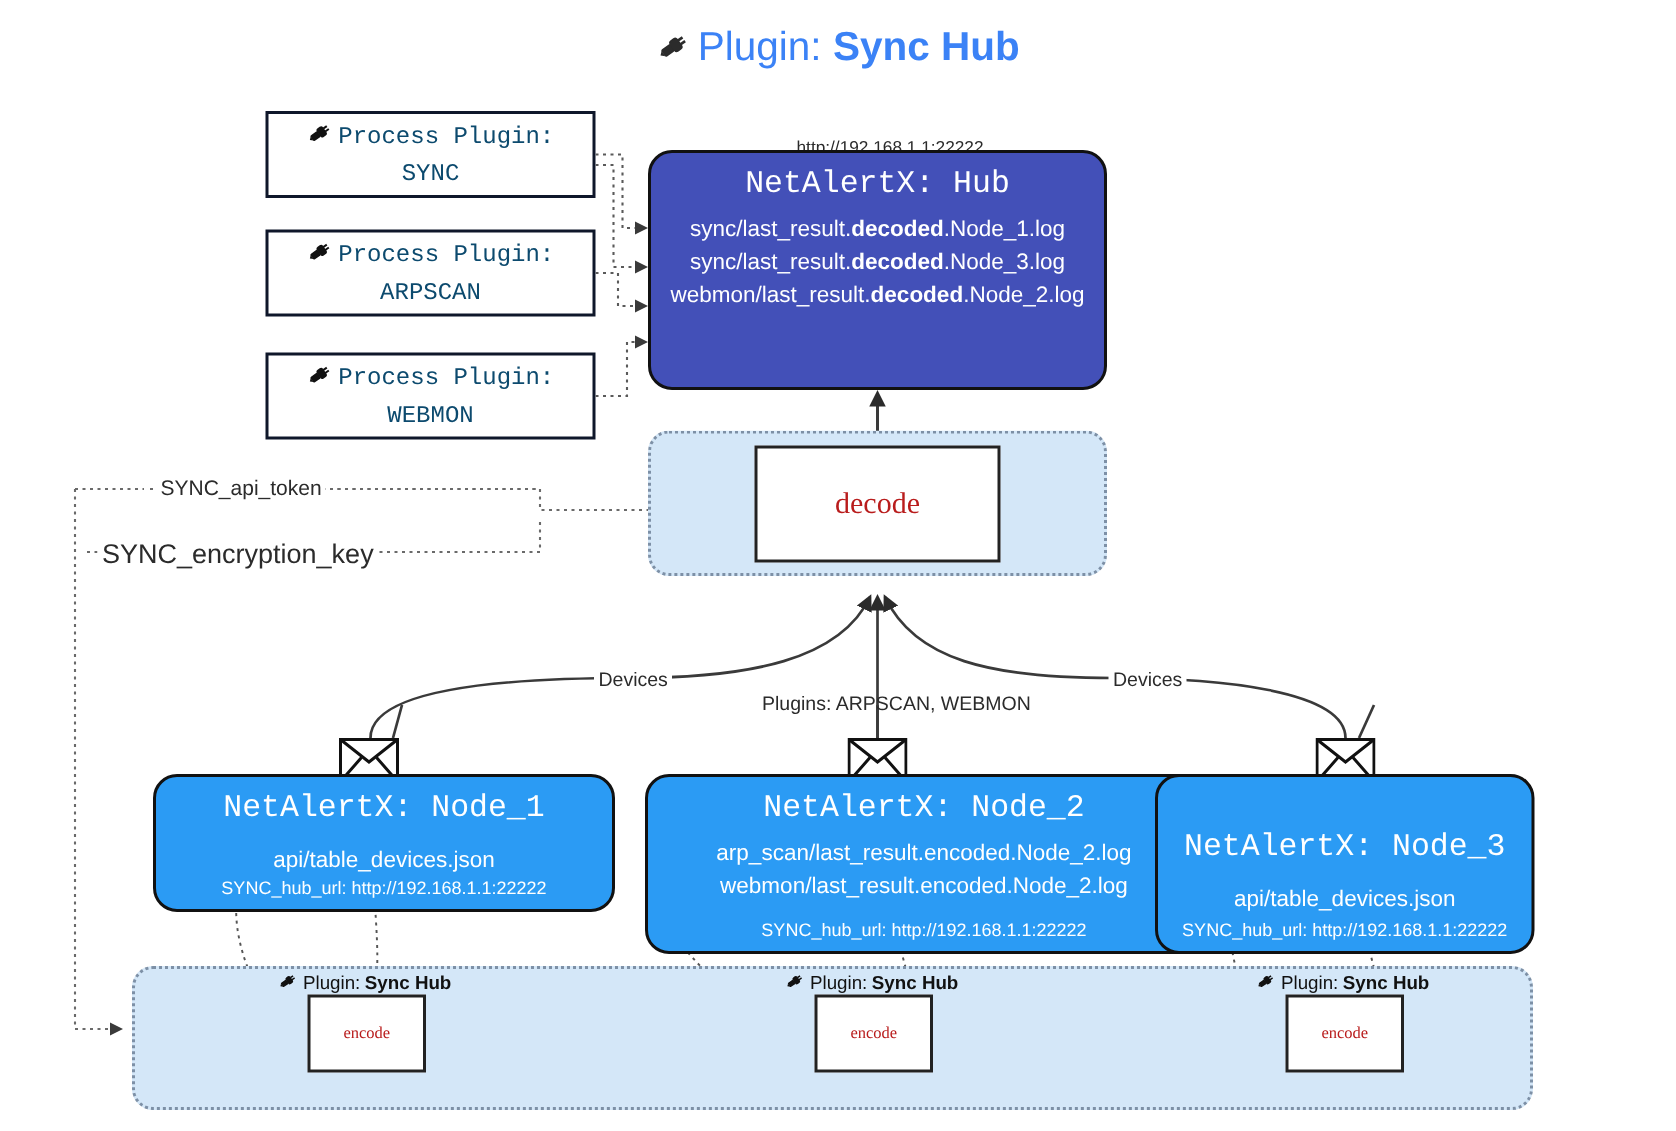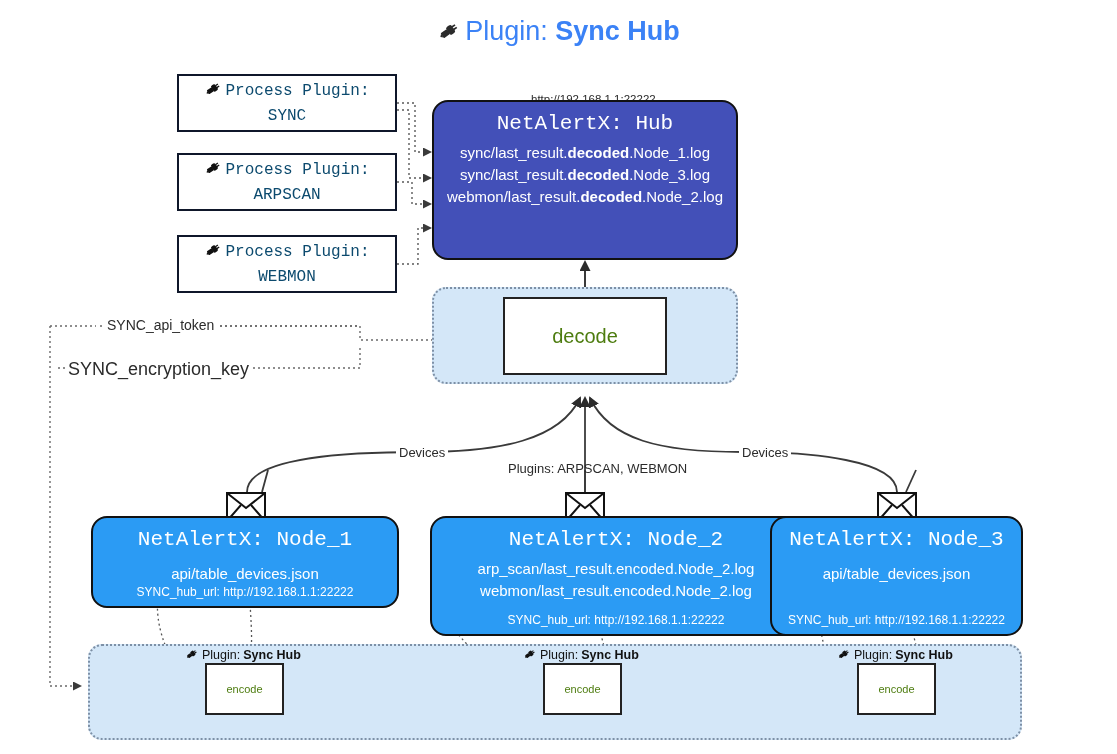--- a/index.html
+++ b/index.html
@@ -85,22 +85,22 @@
     background: #d4e7f8;
     border: 2px dotted #7d90a6;
     border-radius: 14px;
   }
 
   .plain-box {
     position: absolute;
     background: #fff;
     border: 2px solid #222;
     display: flex; align-items: center; justify-content: center;
-    font-family: Liberation Sans, sans-serif;
-    color: #4d7c0f;
+    font-family: Liberation Serif, serif;
+    color: #b91c1c;
   }
   .decode-box { font-size: 20px; }
   .encode-box { font-size: 11px; justify-content: center; }
 
   .edge-label {
     position: absolute;
     font-size: 13px; color: #2b2b2b;
     background: #fff;
     white-space: nowrap;
     padding: 0 3px;
@@ -303,38 +303,38 @@
     </svg>
   </div>
   <div class="env" style="left:877px; top:492px;">
     <svg width="40" height="30" viewBox="0 0 40 30">
       <rect x="1" y="1" width="38" height="28" fill="#fff" stroke="#111" stroke-width="2"></rect>
       <path d="M1,1 L20,16 L39,1" fill="none" stroke="#111" stroke-width="2"></path>
       <path d="M1,29 L15,13 M39,29 L25,13" fill="none" stroke="#111" stroke-width="2"></path>
     </svg>
   </div>
 
-  <div class="rnode node" style="left:91px; top:516px; width:308px; height:92px;">
+  <div class="rnode node" style="left:102px; top:516px; width:308px; height:92px;">
     <div class="hdr">
       <span>NetAlertX:</span> <b>Node_1</b>
     </div>
     <div class="logline" style="margin-top:14px;">api/table_devices.json</div>
     <div class="urlline">SYNC_hub_url: http://192.168.1.1:22222</div>
   </div>
 
   <div class="rnode node" style="left:430px; top:516px; width:372px; height:120px;">
     <div class="hdr">
       <span>NetAlertX:</span> <b>Node_2</b>
     </div>
     <div class="logline" style="margin-top:9px;">arp_scan/last_result.encoded.Node_2.log</div>
     <div class="logline">webmon/last_result.encoded.Node_2.log</div>
     <div class="urlline">SYNC_hub_url: http://192.168.1.1:22222</div>
   </div>
 
-  <div class="rnode node" style="left:770px; top:516px; width:253px; height:120px;">
+  <div class="rnode node" style="left:770px; top:516px; width:253px; height:120px;justify-content:center;">
     <div class="hdr">
       <span>NetAlertX:</span> <b>Node_3</b>
     </div>
     <div class="logline" style="margin-top:14px;">api/table_devices.json</div>
     <div class="urlline">SYNC_hub_url: http://192.168.1.1:22222</div>
   </div>
 
   <div class="pill" style="left:88px; top:644px; width:934px; height:96px;"></div>
 
   <div class="sync-hub-tag" style="left:185px; top:646px;">

